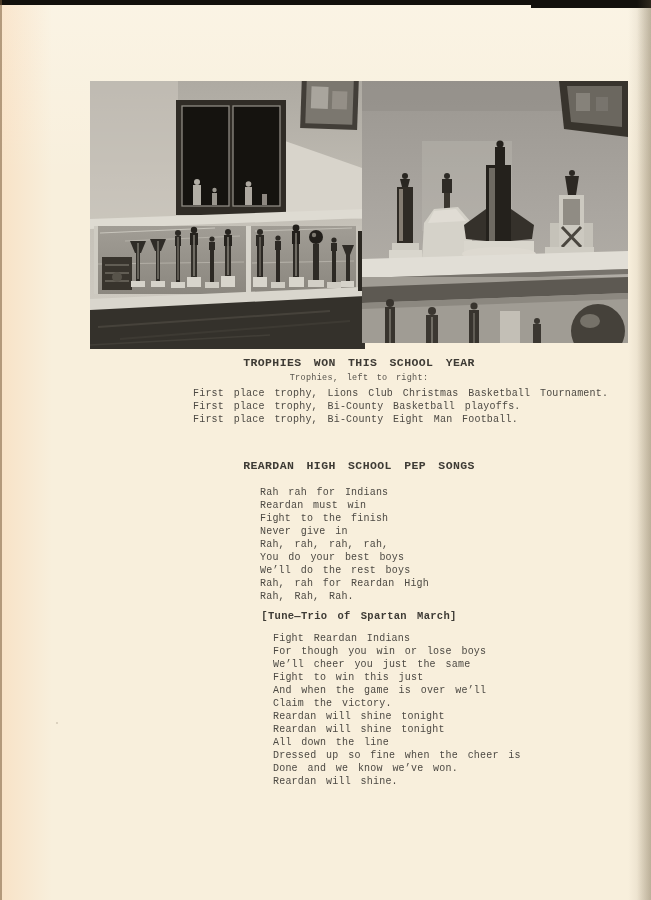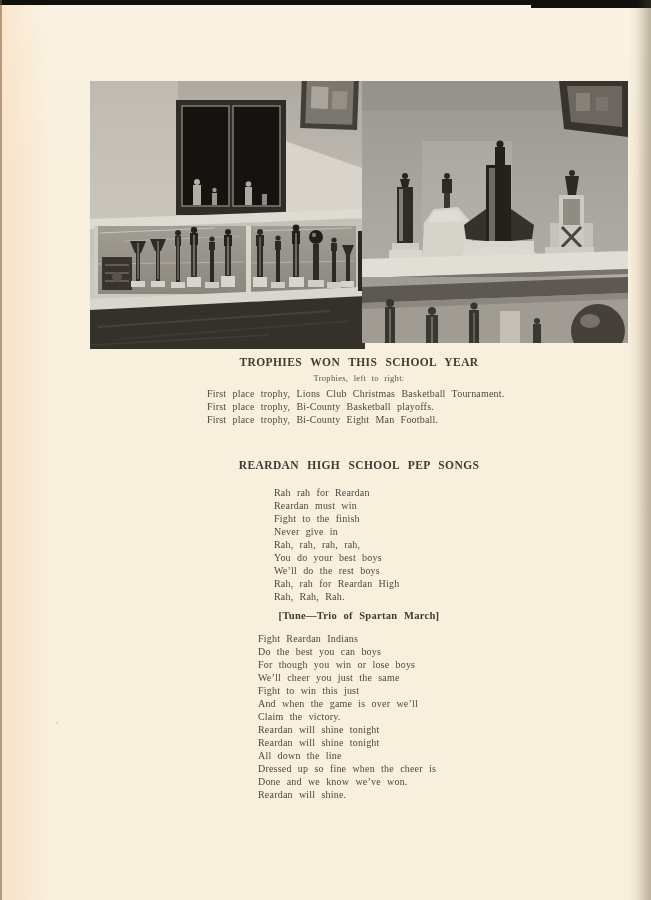--- a/index.html
+++ b/index.html
@@ -1,18 +1,18 @@
 <!DOCTYPE html>
 <html><head>
 <meta charset="utf-8">
 <style>
   html,body { margin:0; padding:0; background:#e8e4da; }
   .page {
     position:relative; width:651px; height:900px; overflow:hidden;
-    font-family:Liberation Serif, serif;
+    font-family:Liberation Mono, monospace;
     background:
       linear-gradient(90deg, rgba(248,196,148,.30) 0%, rgba(248,196,148,0) 8%),
       linear-gradient(270deg, rgba(126,110,80,.22) 0%, rgba(126,110,80,0) 3.5%),
       linear-gradient(180deg, rgba(255,252,244,.35) 0%, rgba(255,252,244,0) 20%),
       #f8efdc;
   }
   .top-bar { position:absolute; left:0; top:0; width:651px; height:5px; background:#12100c; }
   .top-bar-right { position:absolute; right:0; top:0; width:120px; height:8px; background:#12100c; }
   .left-edge-line { position:absolute; left:0; top:0; width:2px; height:900px; background:rgba(122,92,60,.55); }
   .right-edge-shade { position:absolute; right:0; top:0; width:14px; height:900px;
@@ -32,25 +32,25 @@
     color:#3e3b35;
   }
   .trophies-title { top:356px; }
   .pep-title { top:459px; }
   .sec-sub {
     position:absolute; left:63px; width:592px; margin:0; top:373px; text-align:center;
     font-size:8.5px; letter-spacing:.3px; word-spacing:3px; color:#57544d;
   }
   .body-lines {
     position:absolute; font-size:10px; line-height:13px;
-    letter-spacing:.2px; word-spacing:3.5px; color:#4c4943;margin-left:14px;
+    letter-spacing:.2px; word-spacing:3.5px; color:#4c4943;
   }
   .trophy-lines { left:193px; top:387px; }
   .verse1 { left:260px; top:486px; }
-  .verse2 { left:244px; top:632px; }
+  .verse2 { left:273px; top:632px; }
   .tune {
     position:absolute; left:63px; width:592px; margin:0; top:610px; text-align:center;
     font-size:10.5px; font-weight:bold; letter-spacing:.3px; word-spacing:3.5px; color:#3e3b35;
   }
 </style>
 </head>
 <body>
 
 <div class="page">
   <div class="top-bar"></div>
@@ -299,34 +299,33 @@
     <div class="body-lines trophy-lines">
       <div>First place trophy, Lions Club Christmas Basketball Tournament.</div>
       <div>First place trophy, Bi-County Basketball playoffs.</div>
       <div>First place trophy, Bi-County Eight Man Football.</div>
     </div>
   </section>
 
   <section>
     <h2 class="sec-title pep-title">REARDAN HIGH SCHOOL PEP SONGS</h2>
     <div class="body-lines verse1">
-      <div>Rah rah for Reardan</div>
+      <div>Rah rah for Indians</div>
       <div>Reardan must win</div>
       <div>Fight to the finish</div>
       <div>Never give in</div>
       <div>Rah, rah, rah, rah,</div>
       <div>You do your best boys</div>
       <div>We’ll do the rest boys</div>
       <div>Rah, rah for Reardan High</div>
       <div>Rah, Rah, Rah.</div>
     </div>
     <p class="tune">[Tune—Trio of Spartan March]</p>
     <div class="body-lines verse2">
       <div>Fight Reardan Indians</div>
-      <div>Do the best you can boys</div>
       <div>For though you win or lose boys</div>
       <div>We’ll cheer you just the same</div>
       <div>Fight to win this just</div>
       <div>And when the game is over we’ll</div>
       <div>Claim the victory.</div>
       <div>Reardan will shine tonight</div>
       <div>Reardan will shine tonight</div>
       <div>All down the line</div>
       <div>Dressed up so fine when the cheer is</div>
       <div>Done and we know we’ve won.</div>

